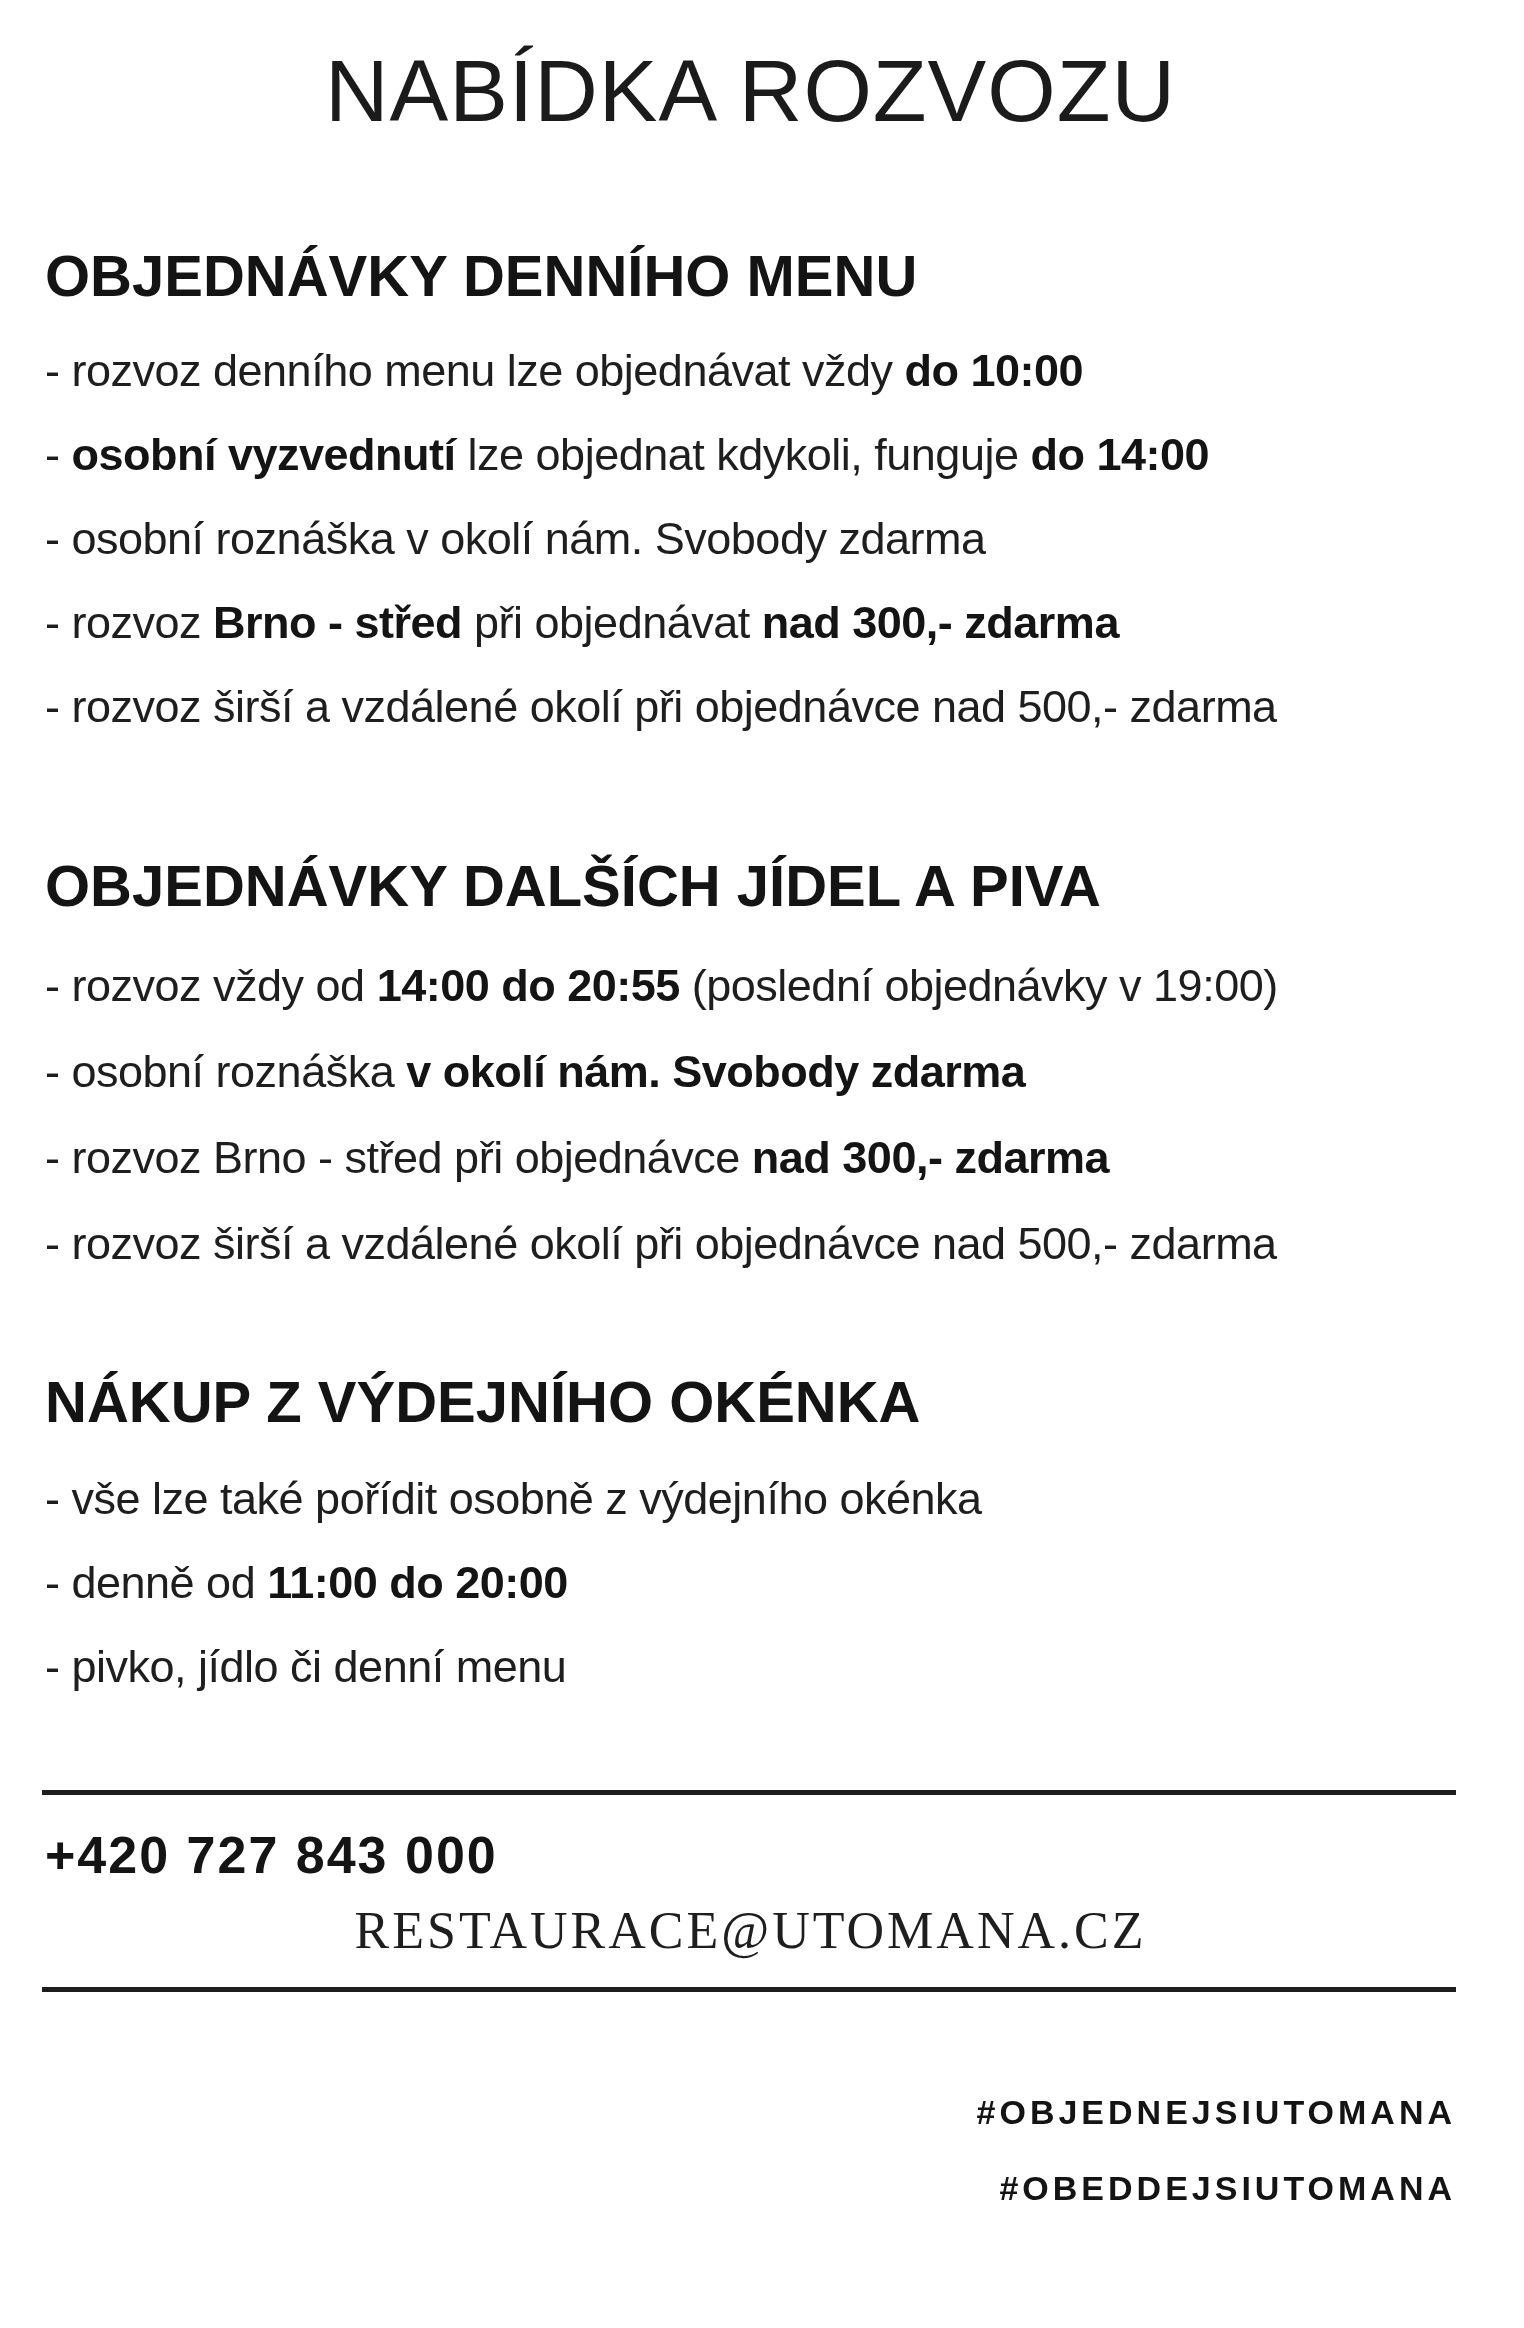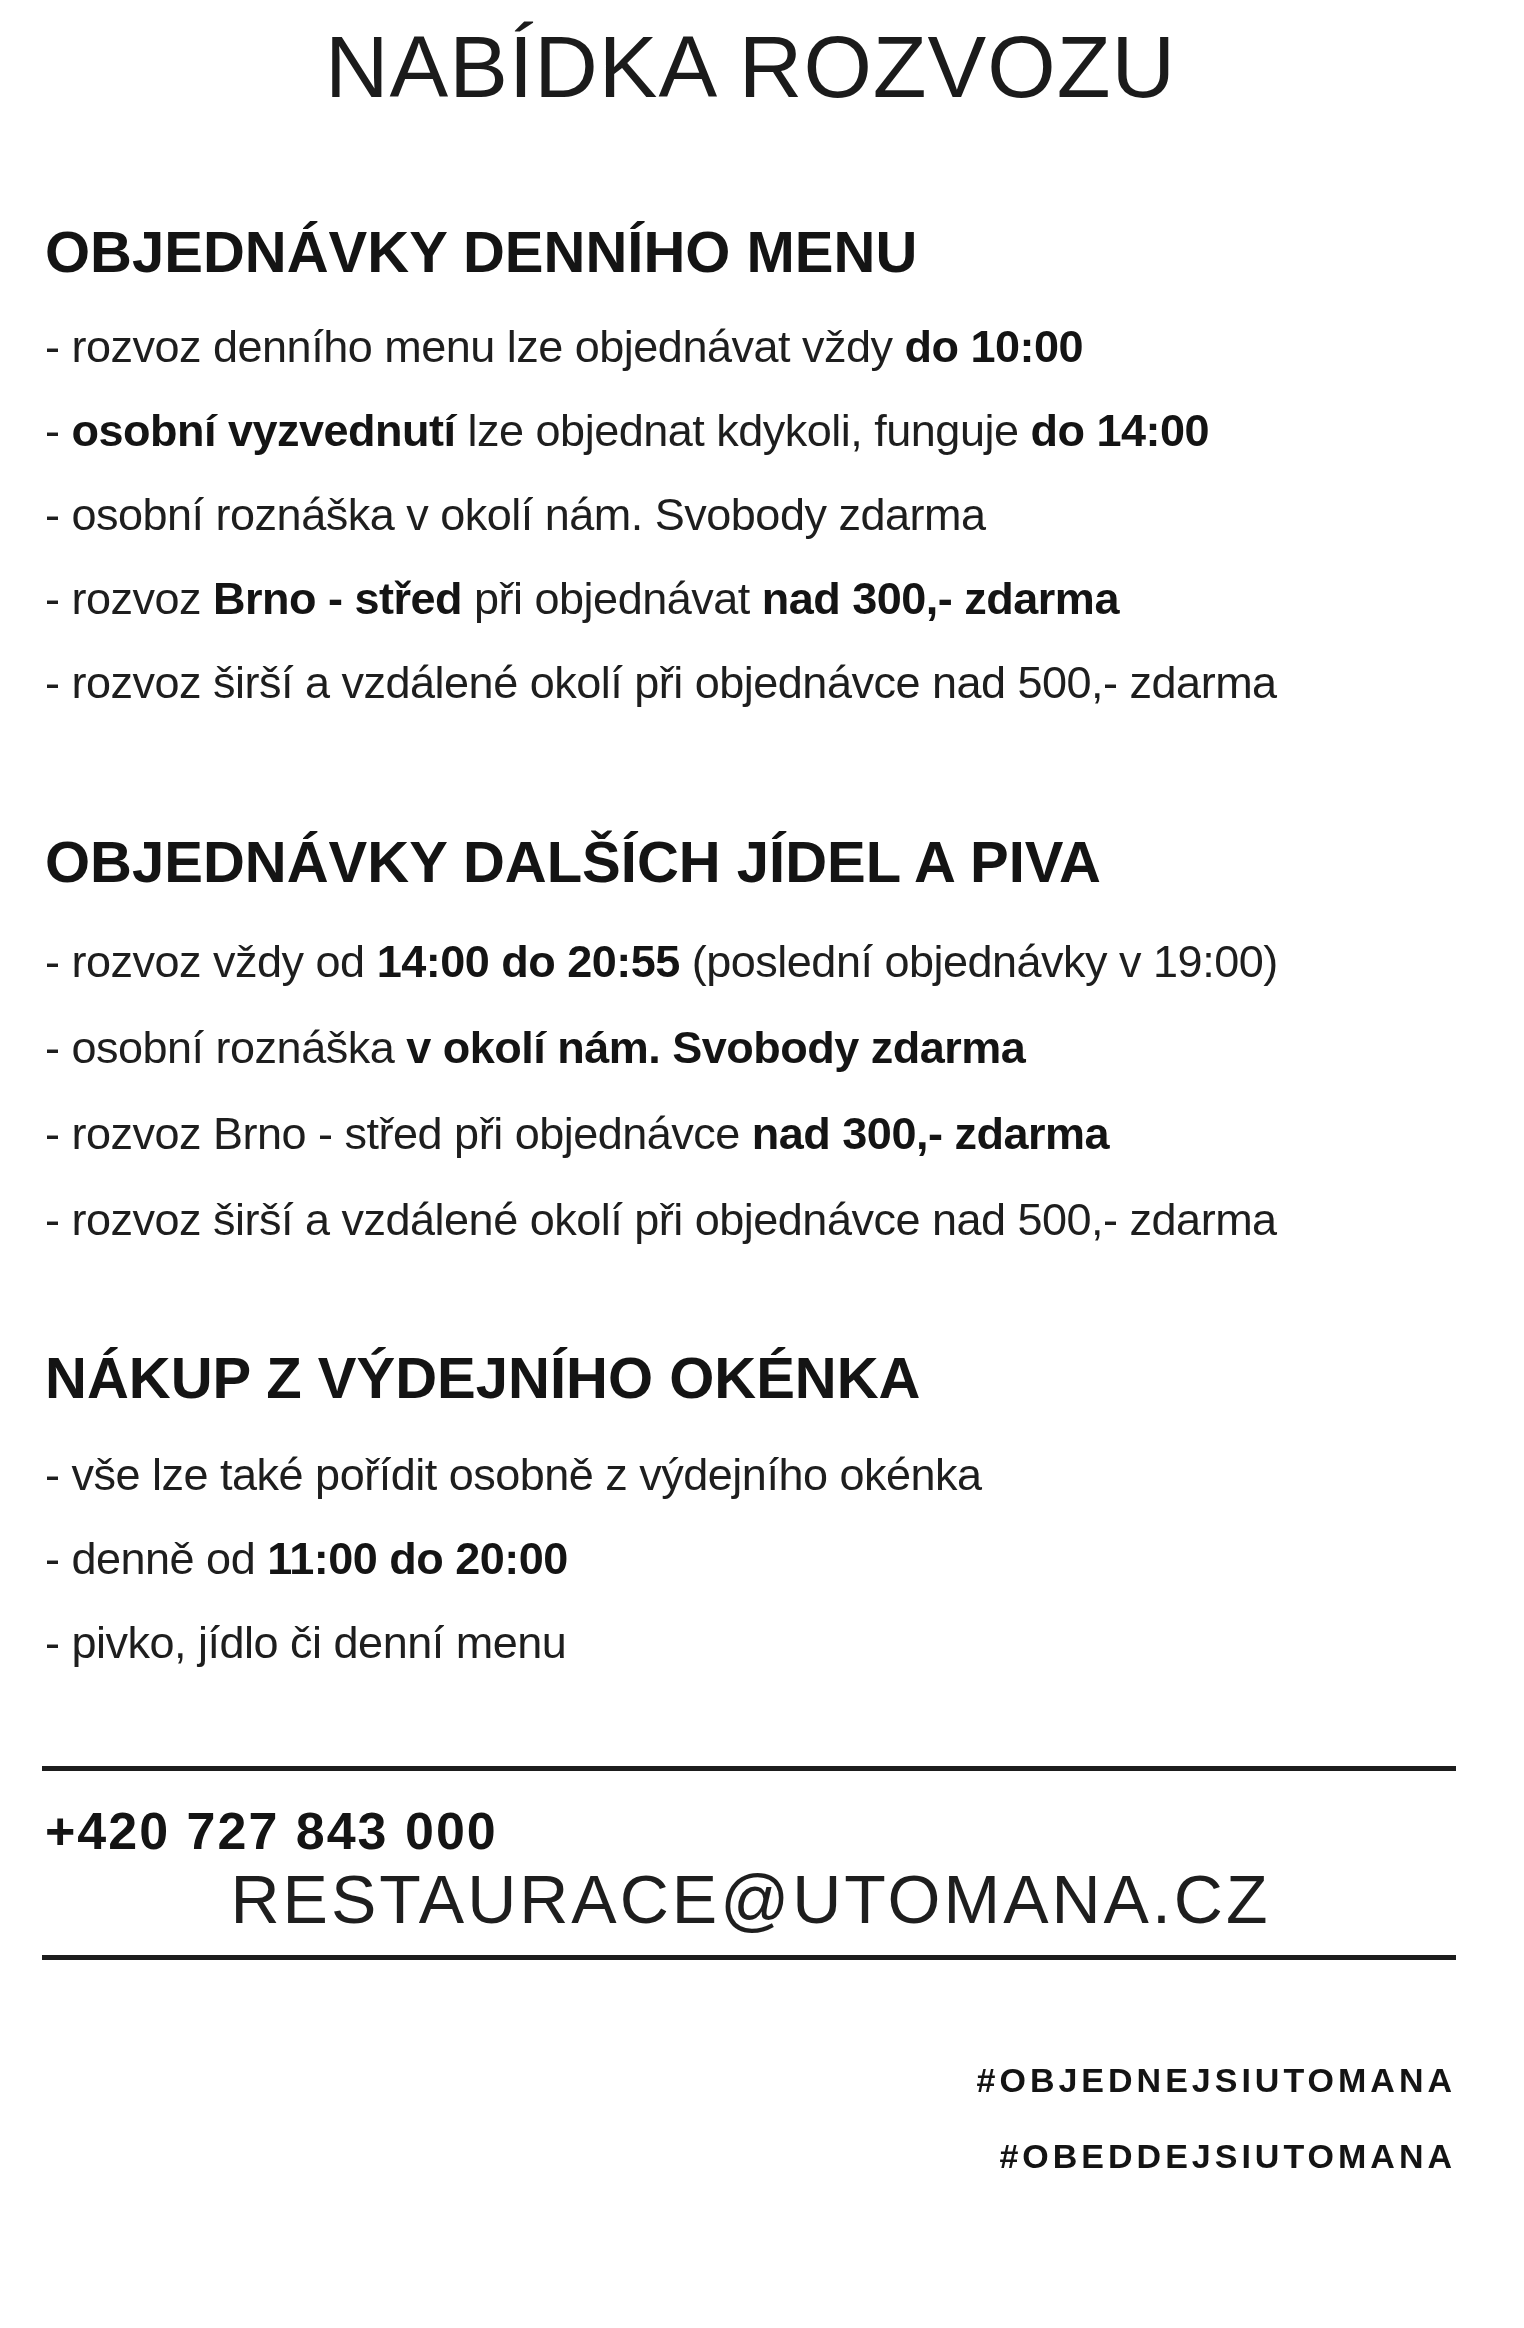--- a/index.html
+++ b/index.html
@@ -11,21 +11,21 @@
     width: 1524px;
     height: 2328px;
     font-family: "Liberation Sans", sans-serif;
     color: #1e1e1e;
     overflow: hidden;
   }
   .page {
     box-sizing: border-box;
     width: 1478px;
     height: 2328px;
-    padding: 16px 22px 0 45px;
+    padding: 40px 22px 0 45px;
   }
   .title {
     margin: 0;
     text-align: center;
     font-size: 88px;
     font-weight: 300;
     letter-spacing: 1px;
     line-height: 1.15;
     color: #1b1b1b;
     white-space: nowrap;
@@ -62,26 +62,28 @@
   .divider-bottom { margin-top: 22px; }
   .contact-phone {
     margin-top: 26px;
     font-size: 52px;
     font-weight: 700;
     letter-spacing: 2px;
     line-height: 68px;
     color: #141414;
   }
   .contact-email {
+    margin-top: 8px;
     text-align: center;
-    font-size: 68px;
+    font-size: 52px;
     font-weight: 400;
     letter-spacing: 3px;
     line-height: 68px;
     color: #1e1e1e;
+    font-family: Liberation Serif, serif;
   }
   .hashtags {
     margin-top: 98px;
     text-align: right;
   }
   .hashtags .line {
     font-size: 34px;
     font-weight: 700;
     letter-spacing: 4px;
     line-height: 44px;

